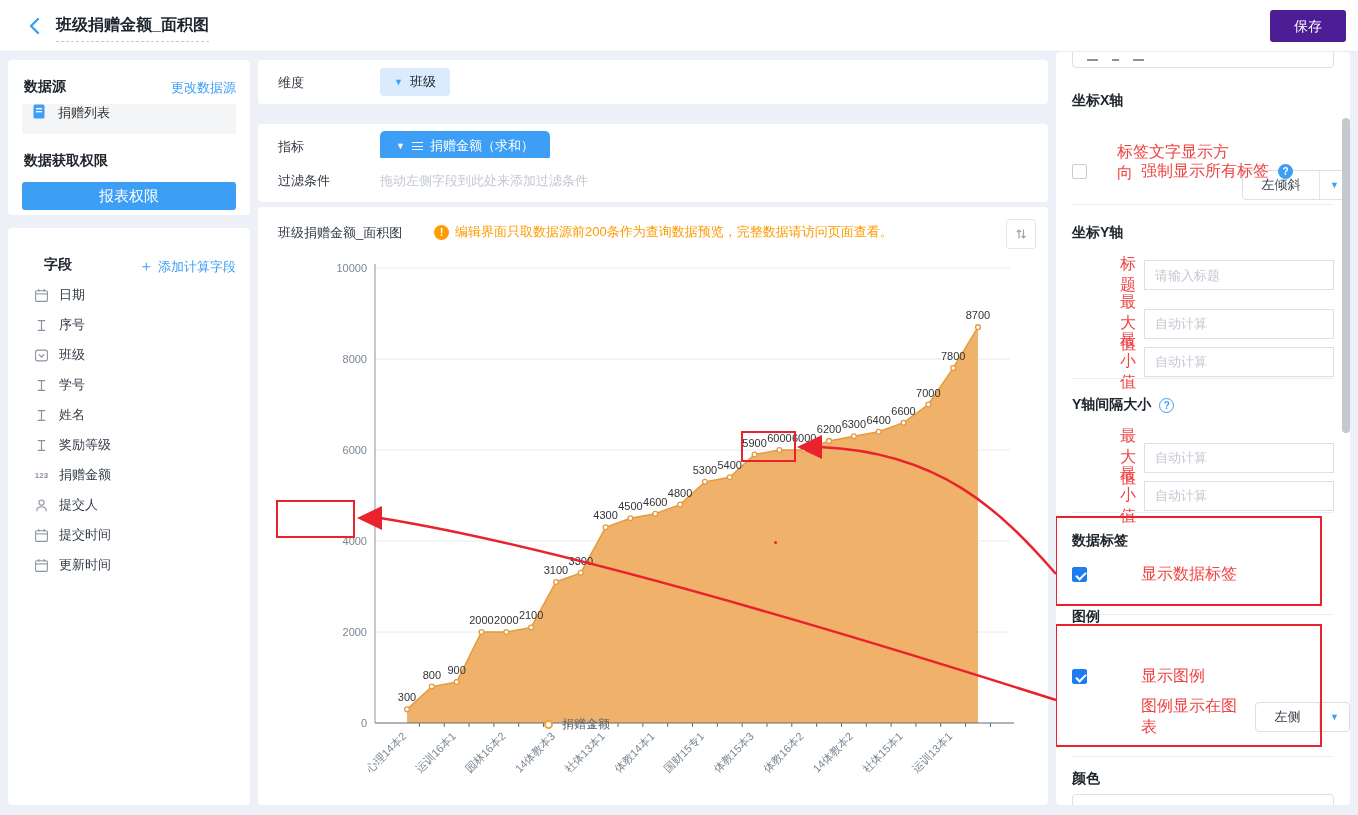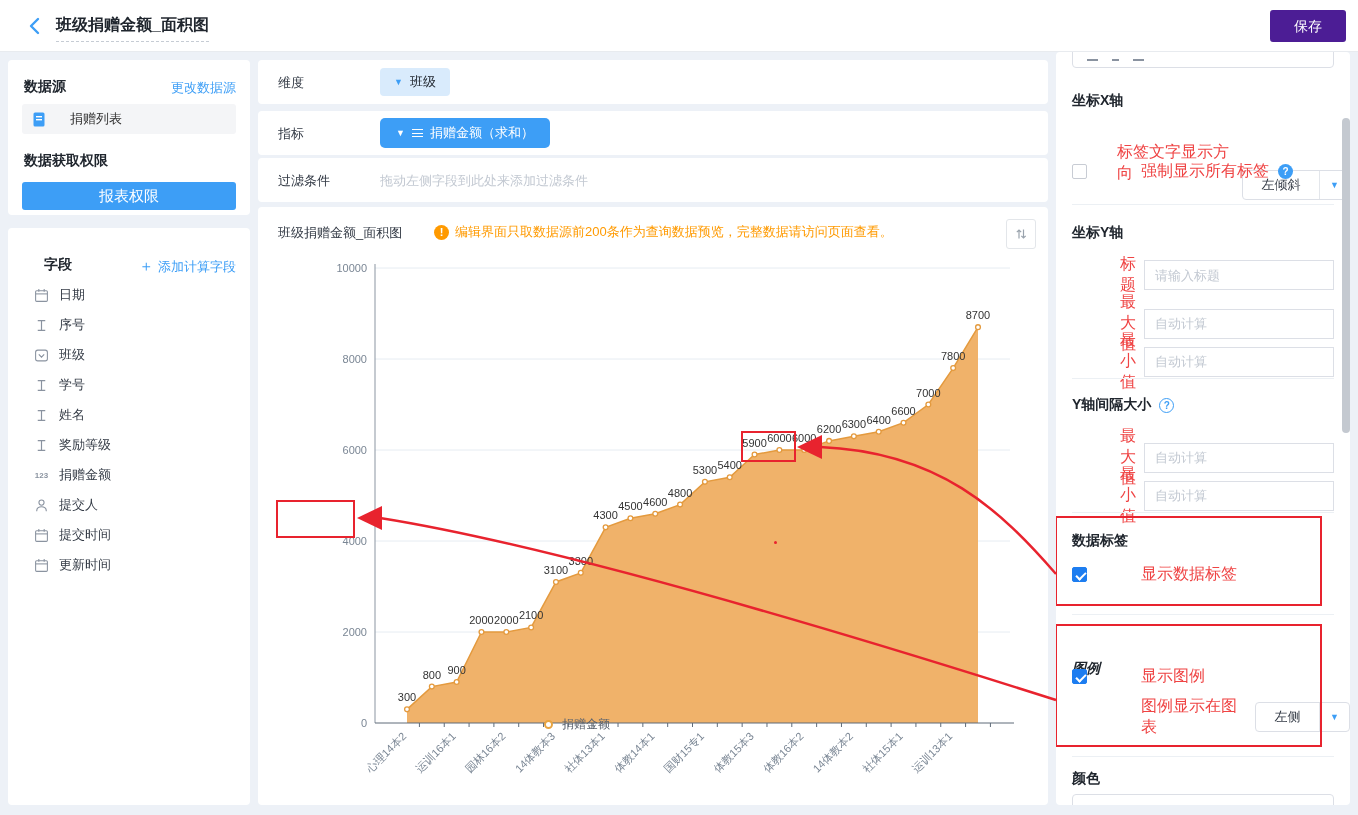--- a/index.html
+++ b/index.html
@@ -11,29 +11,29 @@
   .topbar-title { position:absolute; left:56px; top:15px; font-size:16px; font-weight:bold; color:#20262e; padding-bottom:5px; border-bottom:1px dashed #c6ccd4; }
   .save-btn { position:absolute; left:1270px; top:10px; width:76px; height:32px; background:#4c1d95; color:#fff; font-size:14px; border:none; border-radius:3px; text-align:center; line-height:32px; cursor:pointer; }
 
   .card { position:absolute; background:#fff; border-radius:4px; }
 
   
   .lcard1 { left:8px; top:60px; width:242px; height:155px; }
   .lcard2 { left:8px; top:228px; width:242px; height:577px; }
   .sec-head { position:absolute; font-size:14px; font-weight:bold; color:#20262e; }
   .blue-link { position:absolute; font-size:13px; color:#3d9ef6; cursor:pointer; }
-  .ds-item { position:absolute; left:14px; top:44px; width:214px; height:30px; background:#f4f5f7; border-radius:3px; display:flex; align-items:center; padding-left:10px; gap:24px; font-size:13px; color:#333; cursor:pointer; }
+  .ds-item { position:absolute; left:14px; top:44px; width:214px; height:30px; background:#f4f5f7; border-radius:3px; display:flex; padding-left:10px; gap:12px; font-size:13px; color:#333; cursor:pointer; }
   .perm-btn { position:absolute; left:14px; top:122px; width:214px; height:28px; background:#3d9ef6; color:#fff; font-size:15px; border:none; border-radius:3px; cursor:pointer; }
   #field-list { position:absolute; left:26px; top:52px; list-style:none; }
   #field-list li { height:30px; display:flex; align-items:center; gap:10px; font-size:13px; color:#333a45; cursor:pointer; }
   #field-list .ficon { width:15px; height:15px; display:inline-flex; align-items:center; justify-content:center; color:#8a93a0; font-size:8px; }
 
   
   .row-card { left:258px; width:790px; height:44px; }
-  .rc1 { top:60px; } .rc2 { top:111px; } .rc3 { top:158px; }
+  .rc1 { top:60px; } .rc2 { top:124px; } .rc3 { top:158px; }
   .row-label { position:absolute; left:20px; top:14px; font-size:13px; color:#333a45; }
   .pill-dim { position:absolute; left:122px; top:8px; height:28px; background:#d9ebfc; border-radius:4px; display:flex; align-items:center; padding:0 14px; gap:7px; font-size:13px; color:#20262e; cursor:pointer; }
   .pill-dim .caret { color:#3d9ef6; font-size:9px; }
   .pill-met { position:absolute; left:122px; top:7px; height:30px; background:#3d9ef6; border-radius:5px; display:flex; align-items:center; padding:0 16px; gap:7px; font-size:13px; color:#fff; cursor:pointer; }
   .pill-met .caret { color:#fff; font-size:9px; }
   .lines-ic { width:11px; height:8px; border-top:1.5px solid #fff; border-bottom:1.5px solid #fff; position:relative; }
   .lines-ic:after { content:""; position:absolute; left:0; top:2.6px; width:11px; height:1.5px; background:#fff; }
   .filter-ph { position:absolute; left:122px; top:14px; font-size:13px; color:#c3c9d2; }
 
   
@@ -389,21 +389,21 @@
   </div>
   <div class="divider" style="top:460px;"></div>
 
   <div class="rp rp-head" style="top:480px;">数据标签</div>
   <div class="cb-row" style="top:512px;">
     <span class="cb on"></span>
     <span class="rp-label">显示数据标签</span>
   </div>
   <div class="divider" style="top:562px;"></div>
 
-  <div class="rp rp-head" style="top:608px;font-style:italic;">图例</div>
+  <div class="rp rp-head" style="top:556px;">图例</div>
   <div class="cb-row" style="top:614px;">
     <span class="cb on"></span>
     <span class="rp-label">显示图例</span>
   </div>
   <div class="rp" style="top:644px; left:40px; display:flex; align-items:center; gap:12px;">
     <span class="rp-label">图例显示在图表</span>
     <span class="sel" style="width:104px;">
       <span class="stxt">左侧</span>
       <span class="scaret">▼</span>
     </span>

